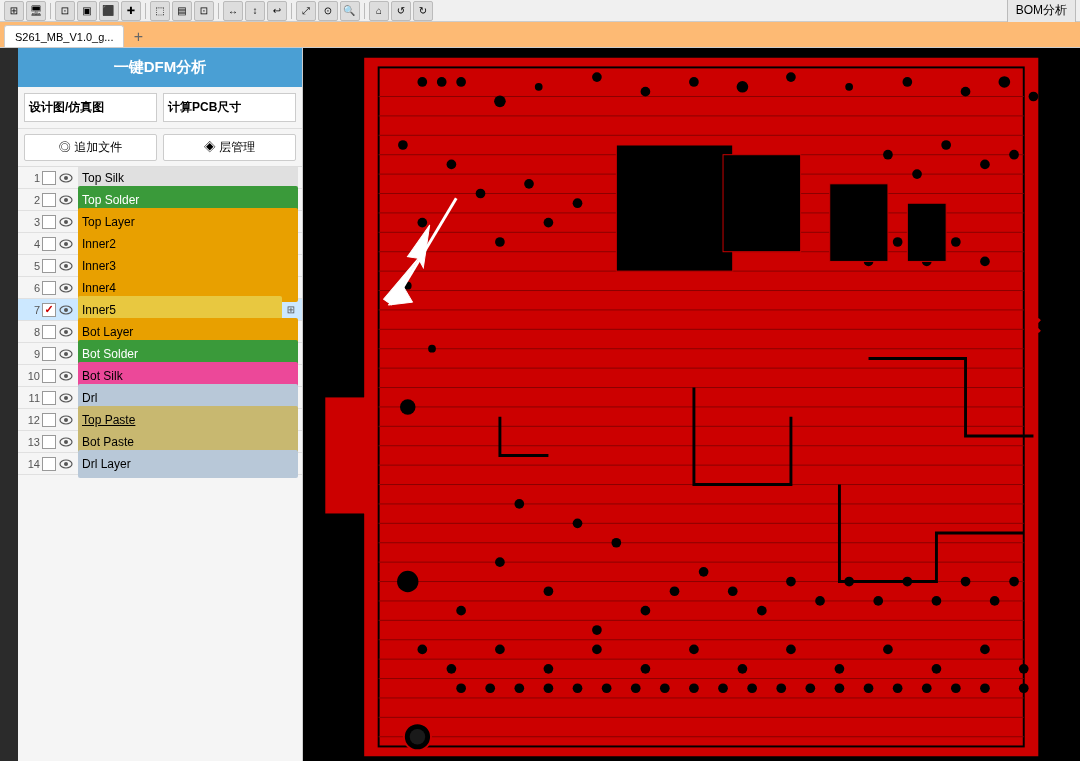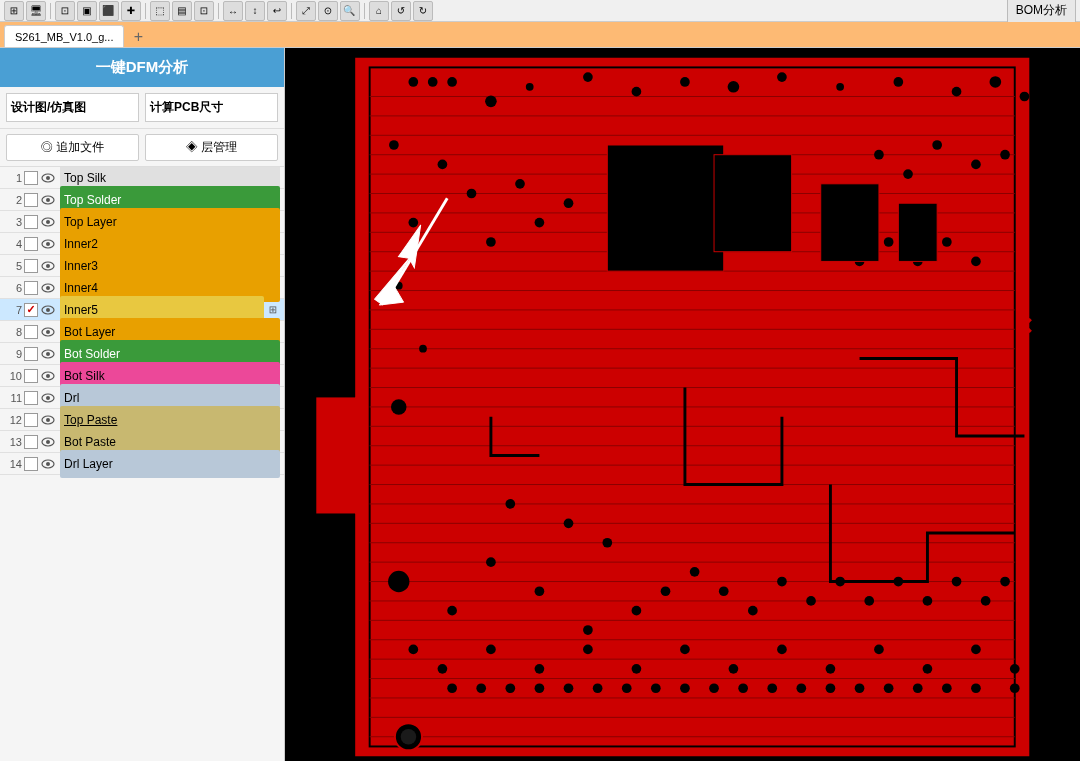--- a/index.html
+++ b/index.html
@@ -62,20 +62,21 @@
       width: 20px; height: 20px;
       display: flex; align-items: center; justify-content: center;
       font-size: 16px; color: #666; cursor: pointer;
     }
 
     
     .main {
       display: flex;
       flex: 1;
       overflow: hidden;
+      padding-left: 18px;
     }
 
     
     .sidebar {
       width: 285px;
       background: #f5f5f5;
       display: flex;
       flex-direction: column;
       flex-shrink: 0;
       border-right: 1px solid #ccc;

